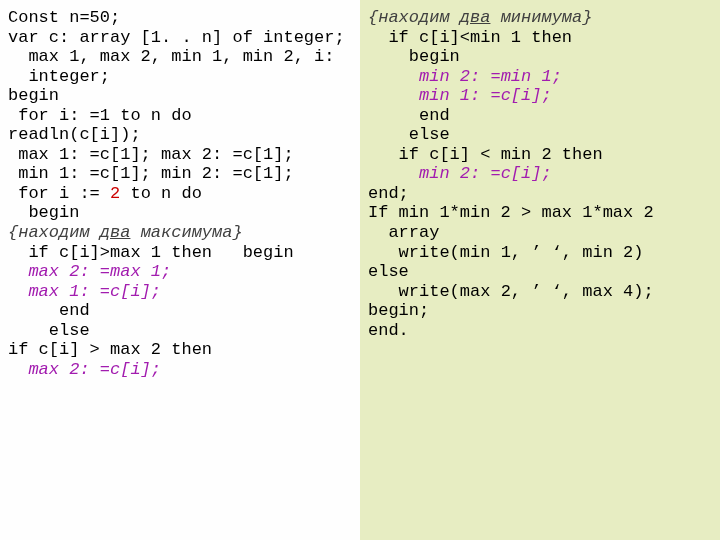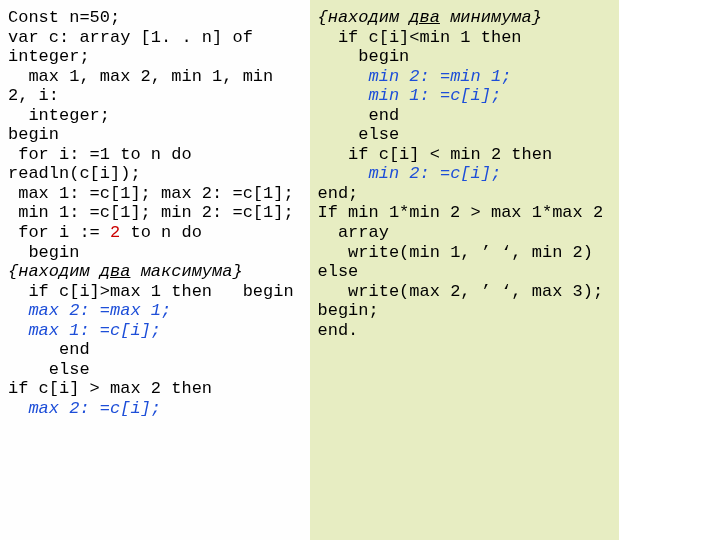--- a/index.html
+++ b/index.html
@@ -4,21 +4,21 @@
 <style>
   html, body {
     margin: 0;
     padding: 0;
     width: 720px;
     height: 540px;
     overflow: hidden;
     font-family: "Lucida Console", "Courier New", monospace;
   }
   .slide {
-    width: 619px;
+    width: 720px;
     height: 540px;
     display: flex;
     position: relative;
     box-sizing: border-box;
   }
   .col {
     flex: 1 1 50%;
     box-sizing: border-box;
     padding: 8px 10px 8px 8px;
     font-size: 17px;
@@ -27,26 +27,26 @@
   }
   .left {
     background: #fefefe;
     color: #000;
   }
   .right {
     background: #e7edc2;
     color: #000;
   }
   .cmt {
-    color: #000000;
+    color: #404040;
     font-style: italic;
     font-family: "Courier New", monospace;
   }
   .assign2 {
-    color: #1d4ed8;
+    color: #a21caf;
     font-style: italic;
     font-family: "Courier New", monospace;
   }
   .red { color: #cc0000; }
   .ul { text-decoration: underline; }
 </style>
 </head>
 <body>
 
 <div class="slide">
@@ -76,16 +76,16 @@
 <span class="assign2">     min 1: =c[i];</span>
 <span>     end</span>
 <span>    else</span>
 <span>   if c[i] &lt; min 2 then</span>
 <span class="assign2">     min 2: =c[i];</span>
 <span>end;</span>
 <span>If min 1*min 2 &gt; max 1*max 2</span>
 <span>  array</span>
 <span>   write(min 1, ’ ‘, min 2)</span>
 <span>else</span>
-<span>   write(max 2, ’ ‘, max 3);</span>
+<span>   write(max 2, ’ ‘, max 4);</span>
 <span>begin;</span>
 <span>end.</span></div>
 </div>
 
 </body></html>

